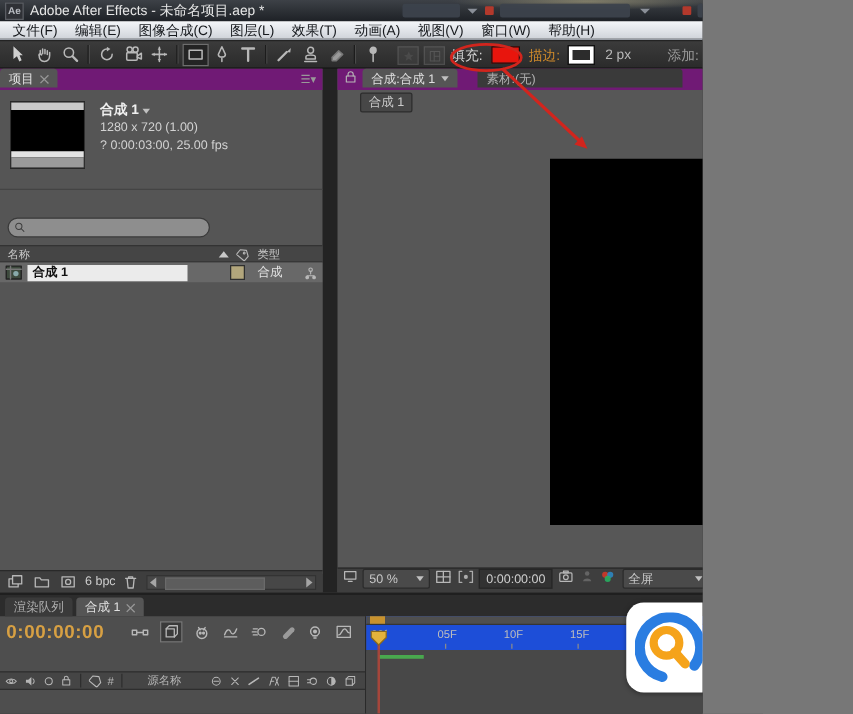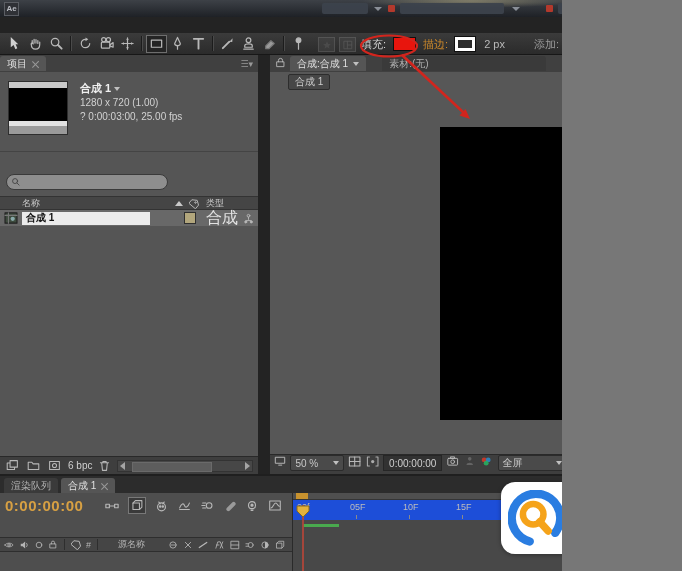--- a/index.html
+++ b/index.html
@@ -38,21 +38,21 @@
   .fillgroup{position:absolute;left:361px;top:0;height:22px;display:flex;align-items:center;
     gap:7px;font-size:11px;}
   .lbl-fill{color:#d6d6d6;}
   .lbl-stroke{color:#cf8a2a;}
   .lbl-px{color:#b8b8b8;margin-left:2px;}
   .lbl-add{color:#9a9a9a;margin-left:22px;}
   .sw-fill{width:21px;height:12px;background:#e8150d;border:1px solid #101010;}
   .sw-stroke{width:14px;height:8px;background:#2c2c2c;border:3px solid #fff;outline:1px solid #101010;}
 
   
-  .ptab-row{height:17px;background:#404040;display:flex;align-items:center;}
+  .ptab-row{height:17px;background:#701a75;display:flex;align-items:flex-start;}
   .ptab{height:15px;display:flex;align-items:center;gap:5px;padding:0 7px;font-size:10px;
     border-radius:3px 3px 0 0;}
   .ptab.active{background:#555;color:#e0e0e0;}
   .ptab.inactive{background:#3a3a3a;color:#b0b0b0;}
   .x-ic{width:7px;height:7px;position:relative;opacity:.8;}
   .x-ic:before,.x-ic:after{content:"";position:absolute;left:3px;top:0;width:1.4px;height:9px;background:#aaa;}
   .x-ic:before{transform:rotate(45deg);} .x-ic:after{transform:rotate(-45deg);}
   .dd-arrow{width:0;height:0;border-left:3.5px solid transparent;border-right:3.5px solid transparent;
     border-top:4px solid #c0c0c0;}
   .panelmenu{margin-left:auto;margin-right:5px;color:#999;font-size:9px;align-self:center;}
@@ -64,29 +64,29 @@
   .thumb .s1{height:6px;background:#c9c9c9;} .thumb .mid{flex:1;background:#000;}
   .thumb .s2{height:5px;background:#e2e2e2;} .thumb .s3{height:8px;background:#9a9a9a;}
   .pmeta{font-size:10px;color:#d2d2d2;line-height:1.4;}
   .pmeta .t{font-size:11px;font-weight:bold;color:#efefef;display:flex;align-items:center;gap:3px;}
   .psearch{padding:22px 0 6px 6px;}
   .searchbox{width:152px;height:14px;background:#8e8e8e;border:1px solid #3a3a3a;border-radius:8px;
     display:flex;align-items:center;padding:0 4px;gap:3px;}
   .searchbox input{flex:1;border:none;background:transparent;outline:none;font-size:10px;height:12px;color:#222;}
   .phead{height:14px;background:#454545;border-top:1px solid #333;border-bottom:1px solid #333;
     display:flex;align-items:center;font-size:9px;color:#c9c9c9;padding:0 6px;box-sizing:border-box;}
-  .phead .cname{margin-left:16px;}
+  .phead .cname{}
   .phead .right{margin-left:auto;display:flex;align-items:center;gap:6px;margin-right:28px;}
   .sort-up{width:0;height:0;border-left:4px solid transparent;border-right:4px solid transparent;
     border-bottom:5px solid #c9c9c9;}
   .prow{height:16px;background:#686868;display:flex;align-items:center;padding:0 4px;gap:4px;box-sizing:border-box;}
   .rowname{width:128px;height:13px;background:#ebebeb;color:#111;font-size:10px;font-weight:bold;
     display:flex;align-items:center;padding:0 4px;box-sizing:border-box;}
   .labelsw{width:10px;height:10px;background:#b2a67c;border:1px solid #2f2f2f;margin-left:30px;}
-  .rowtype{font-size:16px;color:#e2e2e2;margin-left:6px;text-align:center;}
+  .rowtype{font-size:10px;color:#e2e2e2;margin-left:6px;text-align:center;}
   .plist-empty{height:calc(419px - 80px - 42px - 30px - 16px - 18px);background:#555;}
   .pbottom{position:absolute;left:0;bottom:0;width:258px;height:18px;background:#3e3e3e;
     border-top:1px solid #292929;display:flex;align-items:center;gap:6px;padding:0 5px;box-sizing:border-box;
     font-size:10px;color:#cfcfcf;}
   .pscroll{flex:1;height:12px;background:#474747;border:1px solid #333;position:relative;display:flex;
     align-items:center;justify-content:space-between;padding:0 2px;box-sizing:border-box;}
   .pscroll .thumbbar{position:absolute;left:14px;top:1px;width:78px;height:8px;background:#5d5d5d;border:1px solid #6a6a6a;}
   .arr-l{width:0;height:0;border-top:4px solid transparent;border-bottom:4px solid transparent;border-right:5px solid #a5a5a5;}
   .arr-r{width:0;height:0;border-top:4px solid transparent;border-bottom:4px solid transparent;border-left:5px solid #a5a5a5;}
 
@@ -146,31 +146,43 @@
   svg.i.dim{opacity:.5;}
 </style>
 </head>
 <body>
 
 <div class="win">
 
   <div class="titlebar">
     <div class="glow"></div>
     <div class="ae-badge">Ae</div>
+    <span>Adobe After Effects - 未命名项目.aep *</span>
     <div class="tb-blob" style="left:322px;width:46px;"></div>
     <div class="tb-chev" style="left:374px;"></div>
     <div class="tb-dot" style="left:388px;"></div>
     <div class="tb-blob" style="left:400px;width:104px;"></div>
     <div class="tb-chev" style="left:512px;"></div>
     <div class="tb-dot" style="left:546px;"></div>
     <div class="tb-blob" style="left:558px;width:56px;"></div>
     <div class="tb-blob" style="left:620px;width:36px;"></div>
     <div class="tb-chev" style="left:664px;"></div>
   </div>
 
+  <div class="menubar">
+    <span class="menu-item">文件(F)</span>
+    <span class="menu-item">编辑(E)</span>
+    <span class="menu-item">图像合成(C)</span>
+    <span class="menu-item">图层(L)</span>
+    <span class="menu-item">效果(T)</span>
+    <span class="menu-item">动画(A)</span>
+    <span class="menu-item">视图(V)</span>
+    <span class="menu-item">窗口(W)</span>
+    <span class="menu-item">帮助(H)</span>
+  </div>
 
   <div class="toolbar">
     <div class="tool">
       <svg class="i" width="15" height="15" viewBox="0 0 16 16">
           <path d="M4 1 L4 12 L7 9.5 L9 14 L11 13 L9.2 8.8 L12 8.8 Z" fill="#cfcfcf" stroke="none"></path>
         </svg>
     </div>
     <div class="tool">
       <svg class="i" width="15" height="15" viewBox="0 0 16 16">
           <path d="M4.5 8 V4.8 M6.5 7.5 V3.5 M8.5 7.5 V3.8 M10.5 8 V5"></path>

